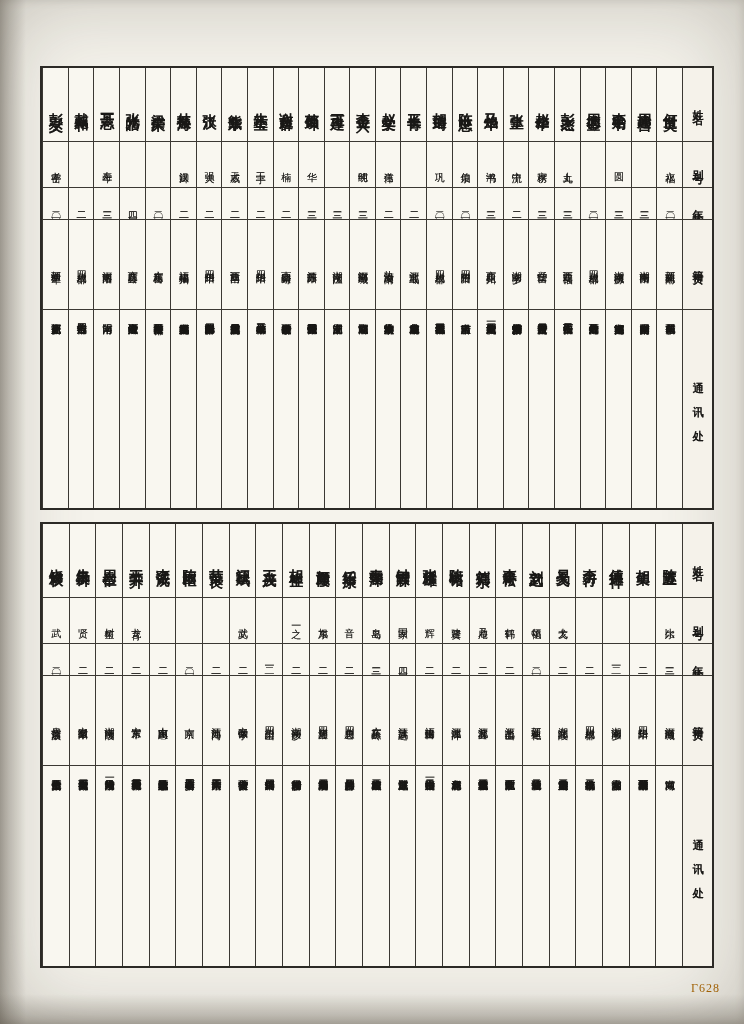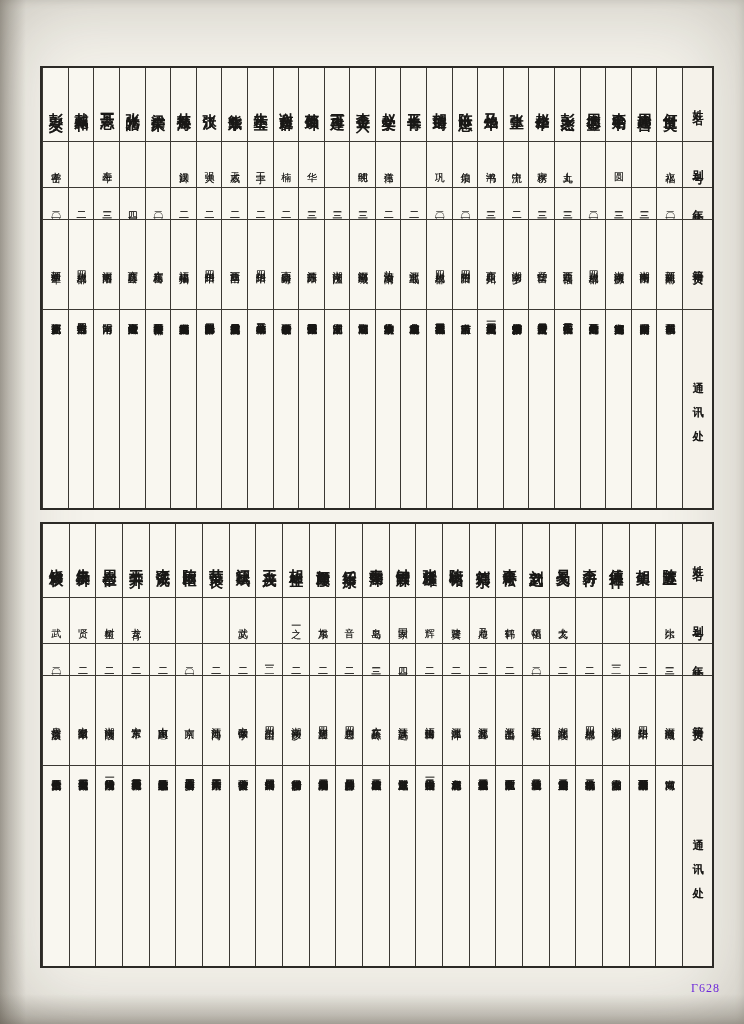--- a/index.html
+++ b/index.html
@@ -48,21 +48,21 @@
   .b-name   { flex:0 0 74px; font-weight:bold; font-size:14px; letter-spacing:2px; }
   .b-alias  { flex:0 0 46px; font-size:10px; letter-spacing:1px; }
   .b-age    { flex:0 0 32px; font-size:10px; }
   .b-origin { flex:0 0 90px; font-size:10px; letter-spacing:1px; }
   .b-addr   { flex:1 1 auto; border-bottom:none; font-size:10px;
               justify-content:flex-start; padding-top:6px; line-height:1.05; }
   .col.header .cell { font-weight:bold; font-size:11px; letter-spacing:4px; }
   .col.header .b-addr { justify-content:center; letter-spacing:24px; padding-top:0; }
   .page-number {
     position:absolute; right:24px; bottom:28px;
-    font-size:12px; color:#6d28d9; letter-spacing:1px;
+    font-size:12px; color:#a16207; letter-spacing:1px;
   }
 </style>
 </head>
 <body>
 
 <div class="page">
 
   <div class="dtable top">
     <div class="col header">
       <div class="cell b-name">姓名</div>

